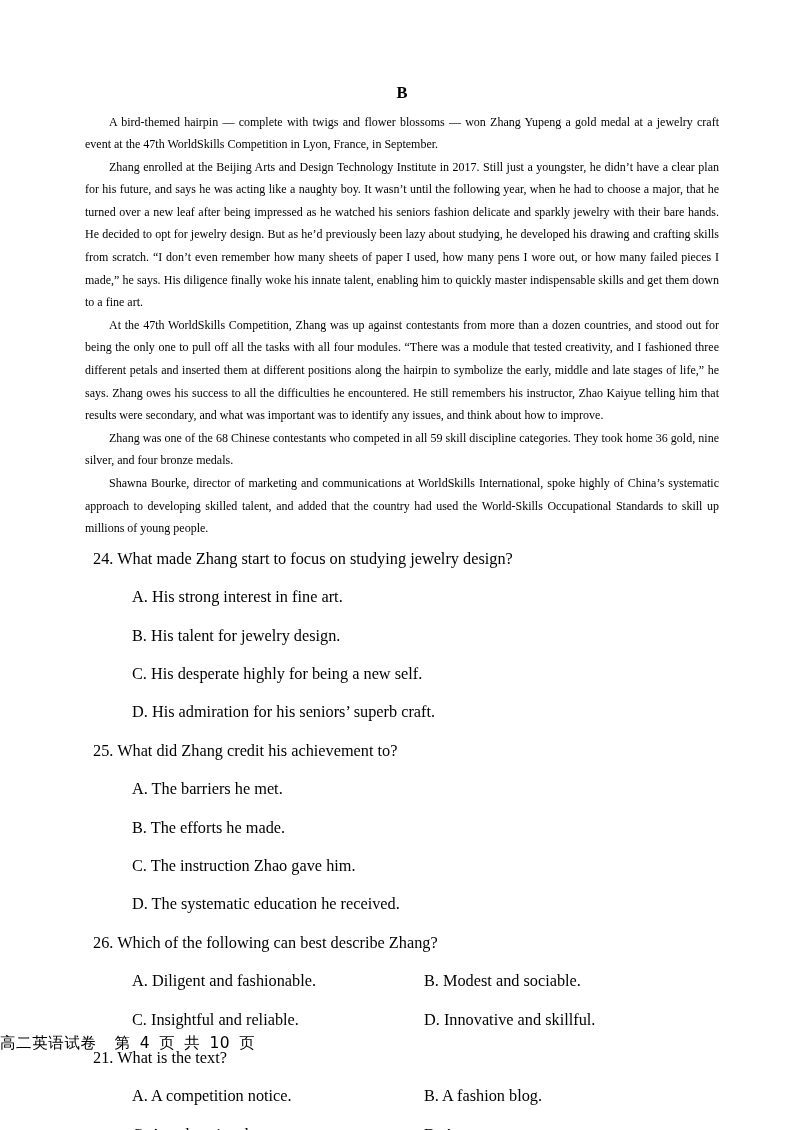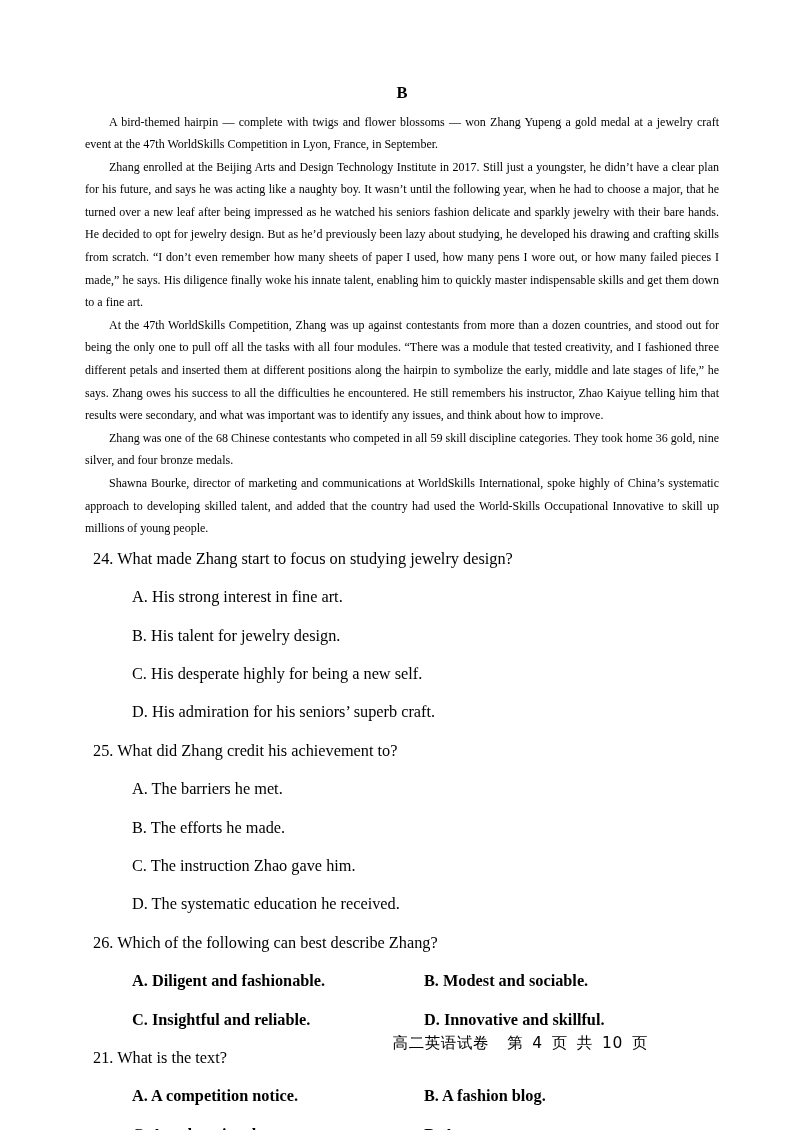--- a/index.html
+++ b/index.html
@@ -71,39 +71,38 @@
     font-size: 16.3px;
     line-height: 22.4px;
     margin: 16px;
     padding-left: 31px;
     white-space: nowrap;
   }
 
   .option-line.two-col {
     display: block;
     position: relative;
-    font-weight: bold;
   }
 
   .option-line .col-a {
     display: inline-block;
   }
 
   .option-line .col-b {
     position: absolute;
     left: 323px;
     top: 0;
   }
 
   .footer {
     position: absolute;
     left: 0;
     top: 1032px;
     width: 648px;
-    text-align: right;
+    text-align: left;
     font-size: 15.5px;
     line-height: 22px;
     font-family: "DejaVu Sans", "Liberation Sans", sans-serif;
     letter-spacing: 0.6px;
   }
   .footer .cn {
     font-family: "DejaVu Sans", "Liberation Sans", sans-serif;
   }
   .footer .sp {
     display: inline-block;
@@ -120,21 +119,21 @@
     <div class="section-heading">B</div>
 
     <p class="passage">A bird-themed hairpin — complete with twigs and flower blossoms — won Zhang Yupeng a gold medal at a jewelry craft event at the 47th WorldSkills Competition in Lyon, France, in September.</p>
 
     <p class="passage">Zhang enrolled at the Beijing Arts and Design Technology Institute in 2017. Still just a youngster, he didn’t have a clear plan for his future, and says he was acting like a naughty boy. It wasn’t until the following year, when he had to choose a major, that he turned over a new leaf after being impressed as he watched his seniors fashion delicate and sparkly jewelry with their bare hands. He decided to opt for jewelry design. But as he’d previously been lazy about studying, he developed his drawing and crafting skills from scratch. “I don’t even remember how many sheets of paper I used, how many pens I wore out, or how many failed pieces I made,” he says. His diligence finally woke his innate talent, enabling him to quickly master indispensable skills and get them down to a fine art.</p>
 
     <p class="passage">At the 47th WorldSkills Competition, Zhang was up against contestants from more than a dozen countries, and stood out for being the only one to pull off all the tasks with all four modules. “There was a module that tested creativity, and I fashioned three different petals and inserted them at different positions along the hairpin to symbolize the early, middle and late stages of life,” he says. Zhang owes his success to all the difficulties he encountered. He still remembers his instructor, Zhao Kaiyue telling him that results were secondary, and what was important was to identify any issues, and think about how to improve.</p>
 
     <p class="passage">Zhang was one of the 68 Chinese contestants who competed in all 59 skill discipline categories. They took home 36 gold, nine silver, and four bronze medals.</p>
 
-    <p class="passage">Shawna Bourke, director of marketing and communications at WorldSkills International, spoke highly of China’s systematic approach to developing skilled talent, and added that the country had used the World-Skills Occupational Innovative to skill up millions of young people.</p>
+    <p class="passage">Shawna Bourke, director of marketing and communications at WorldSkills International, spoke highly of China’s systematic approach to developing skilled talent, and added that the country had used the World-Skills Occupational Standards to skill up millions of young people.</p>
 
     <div class="questions">
 
       <div class="question-block">
         <div class="question-stem">24. What made Zhang start to focus on studying jewelry design?</div>
         <div class="option-line">A. His strong interest in fine art.</div>
         <div class="option-line">B. His talent for jewelry design.</div>
         <div class="option-line">C. His desperate highly for being a new self.</div>
         <div class="option-line">D. His admiration for his seniors’ superb craft.</div>
       </div>

